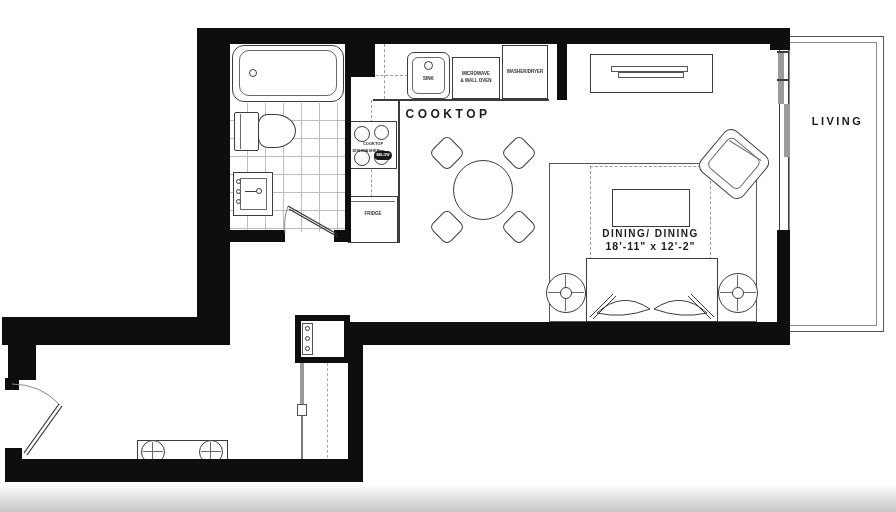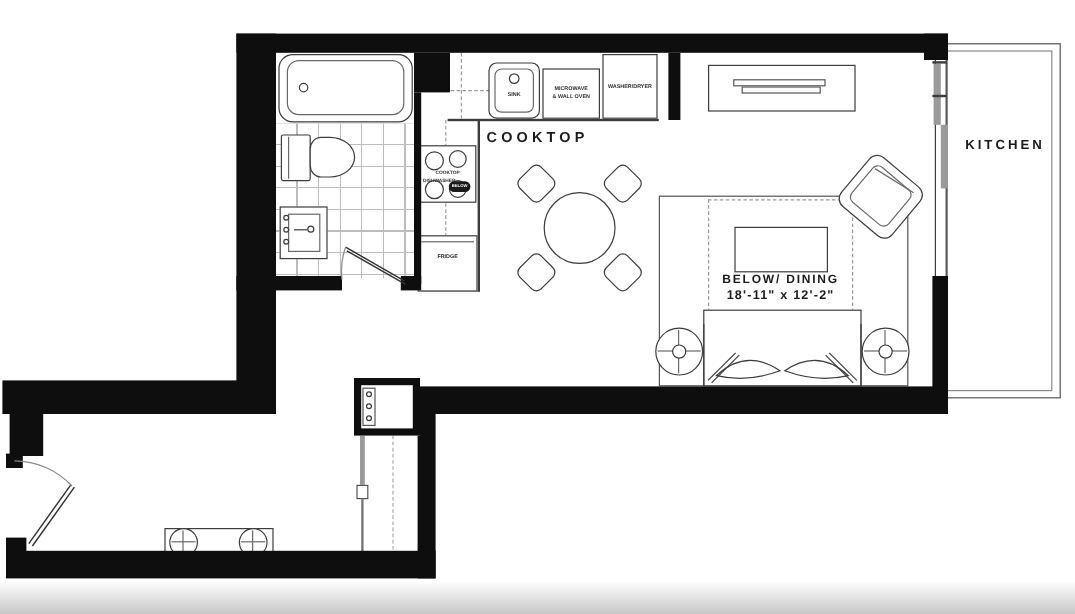--- a/index.html
+++ b/index.html
@@ -114,38 +114,38 @@
   <div class="thinbox z2" style="left:611px;top:66px;width:77px;height:6px;"></div>
   <div class="thinbox z2" style="left:618px;top:72px;width:66px;height:6px;"></div>
 
   <div class="box z2" style="left:706px;top:137px;width:56px;height:54px;border-radius:9px;transform:rotate(40deg);">
     <div class="thinbox" style="left:6px;top:6px;width:41px;height:39px;border-radius:6px;border-color:#6a6a6a;"></div>
     <div style="position:absolute;left:8px;top:8px;width:38px;height:1px;background:#6a6a6a;transform:rotate(-8deg);"></div>
   </div>
 
   <div class="thinbox z2" style="left:612px;top:189px;width:78px;height:38px;border-color:#3c3c3c;"></div>
 
-  <div class="lbl z4" style="left:580px;top:228px;width:141px;font-size:10px;letter-spacing:1.5px;">BELOW/ DINING</div>
+  <div class="lbl z4" style="left:580px;top:228px;width:141px;font-size:10px;letter-spacing:1.5px;">DINING/ DINING</div>
   <div class="lbl z4" style="left:580px;top:240px;width:141px;font-size:10.5px;letter-spacing:1px;">18'-11" x 12'-2"</div>
 
   <div class="outline z2" style="left:586px;top:258px;width:132px;height:64px;border-color:#3c3c3c;background:#fff;"></div>
   <div class="vl z2" style="left:586px;top:270px;height:52px;"></div>
   <div class="vl z2" style="left:717px;top:270px;height:52px;"></div>
   <div class="circ z2" style="left:546px;top:273px;width:40px;height:40px;"></div>
   <div class="hl z2" style="left:548px;top:292px;width:36px;background:#6a6a6a;"></div>
   <div class="vl z2" style="left:565px;top:275px;height:36px;background:#6a6a6a;"></div>
   <div class="circ z2" style="left:560px;top:287px;width:12px;height:12px;border-width:1px;"></div>
   <div class="circ z2" style="left:718px;top:273px;width:40px;height:40px;"></div>
   <div class="hl z2" style="left:720px;top:292px;width:36px;background:#6a6a6a;"></div>
   <div class="vl z2" style="left:737px;top:275px;height:36px;background:#6a6a6a;"></div>
   <div class="circ z2" style="left:732px;top:287px;width:12px;height:12px;border-width:1px;"></div>
 
   <div class="outline z1" style="left:789px;top:36px;width:95px;height:296px;"></div>
   <div class="outline z1" style="left:789px;top:42px;width:88px;height:284px;border-color:#8a8a8a;"></div>
-  <div class="lbl z4" style="left:795px;top:115px;width:85px;font-size:11px;letter-spacing:2.5px;">KITCHEN</div>
+  <div class="lbl z4" style="left:795px;top:115px;width:85px;font-size:11px;letter-spacing:2.5px;">LIVING</div>
 
   <div class="vl z2" style="left:779px;top:44px;height:186px;"></div>
   <div class="vl z2" style="left:788px;top:44px;height:186px;"></div>
   <div class="gray z2" style="left:778px;top:53px;width:6px;height:51px;"></div>
   <div class="gray z2" style="left:784px;top:104px;width:6px;height:53px;"></div>
   <div class="hl z2" style="left:777px;top:51px;width:12px;height:2px;"></div>
   <div class="hl z2" style="left:777px;top:79px;width:12px;height:2px;"></div>
 
   <div class="thinbox z2" style="left:137px;top:440px;width:91px;height:23px;border-color:#3c3c3c;"></div>
   <div class="circ z2" style="left:141px;top:440px;width:24px;height:24px;border-width:1px;"></div>

